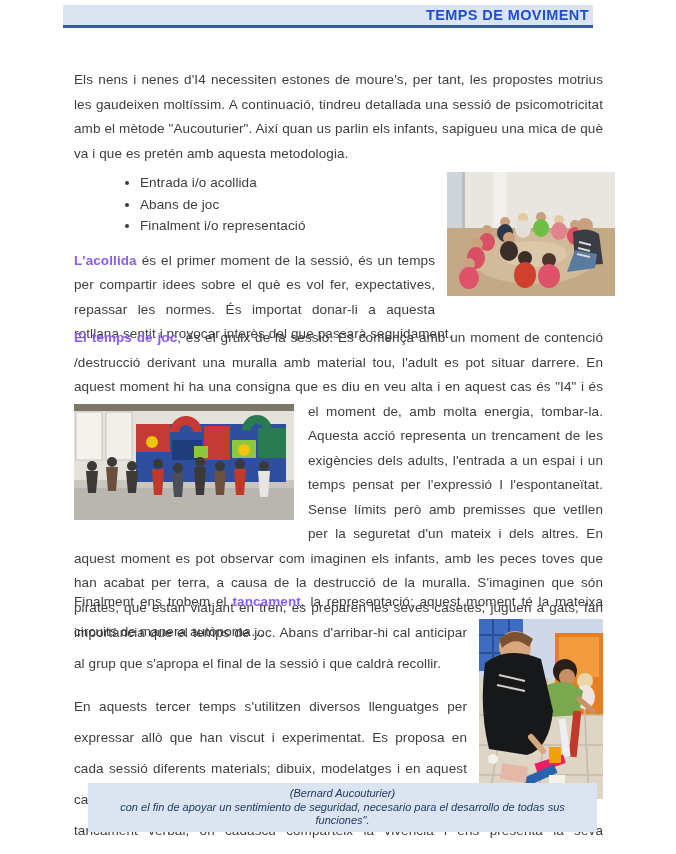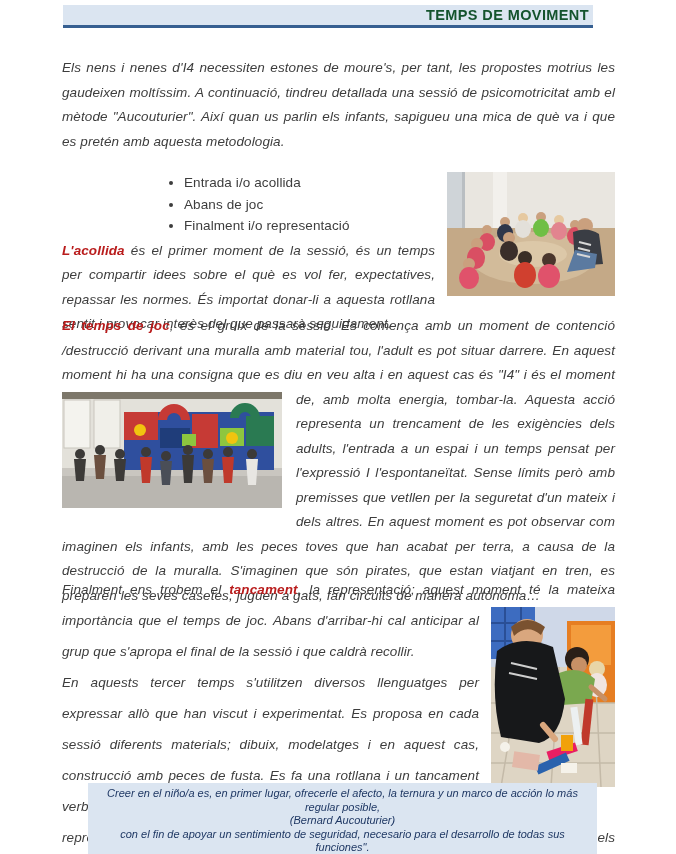--- a/index.html
+++ b/index.html
@@ -7,33 +7,33 @@
     position:relative;width:676px;height:854px;background:#ffffff;overflow:hidden;
     font-family:"Liberation Sans",sans-serif;color:#3d3d3d;
   }
   
   .hdr{
     position:absolute;left:63px;top:5px;width:526px;
     background:#dbe5f1;border-bottom:3px solid #365f91;
     text-align:right;padding:1px 4px 1px 0;
   }
   .hdr .title{
-    font-size:14.5px;font-weight:bold;letter-spacing:.4px;color:#14532d;
+    font-size:14.5px;font-weight:bold;letter-spacing:.4px;color:#1d4ed8;
   }
   
   .sec{position:absolute;left:62px;width:553px;text-align:justify;
        font-size:13.5px;line-height:24.5px;letter-spacing:.1px;}
-  .sec p{margin:0;font-style:italic;}
+  .sec p{margin:12px;}
   #sec-intro{top:56px;}
   #sec-acollida{top:170px;}
   #sec-joc{top:314px;}
   #sec-final{top:574px;line-height:31px;}
-  b.lead{color:#b91c1c;}
+  b.lead{color:#8b5cf6;}
   ul.moments{margin:2px 0 2px 0;padding-left:78px;list-style:disc;text-align:left;}
-  ul.moments li{line-height:21.5px;margin-left:44px;}
+  ul.moments li{line-height:21.5px;}
   
   .photo{display:block;}
   .photo svg{display:block;}
   .ph-right{float:right;margin:2px 0 8px 12px;}
   .ph-left{float:left;margin:4px 14px 6px 0;}
   .ph1{width:168px;height:124px;}
   .ph2{width:220px;height:116px;}
   .ph3{width:124px;height:180px;}
   
   .quote{
@@ -194,18 +194,17 @@
         <rect x="70" y="128" width="12" height="16" fill="#f1a10a"></rect>
         <rect x="22" y="146" width="26" height="16" fill="#e3b8a8" transform="rotate(8 35 154)"></rect>
         <rect x="70" y="156" width="16" height="10" fill="#f5f2ea"></rect>
         <circle cx="14" cy="140" r="5" fill="#f5f2ea"></circle>
       </svg>
     </span><span>que el temps de joc. Abans d'arribar-hi cal anticipar al grup que s'apropa el final de la sessió i que caldrà recollir.</span></p>
     <p>En aquests tercer temps s'utilitzen diversos llenguatges per expressar allò que han viscut i experimentat. Es proposa en cada sessió diferents materials; dibuix, modelatges i en aquest cas, construcció amb peces de fusta. Es fa una rotllana i un tancament verbal, on cadascú comparteix la vivència i ens presenta la seva representació del que ha fet. L'objectiu que es persegueix amb la representació és que els infants prenguin distància de la vivència física I comunicar als altres a partir d'un material i una narració verbal.</p>
   </div>
 
   <div class="quote">
-    <div>Creer en el niño/a es, en primer lugar, ofrecerle el afecto, la ternura y un marco de acción lo más regular posible,</div>
     <div>(Bernard Aucouturier)</div>
     <div>con el fin de apoyar un sentimiento de seguridad, necesario para el desarrollo de todas sus funciones".</div>
   </div>
 
 </div>
 
 </body></html>

